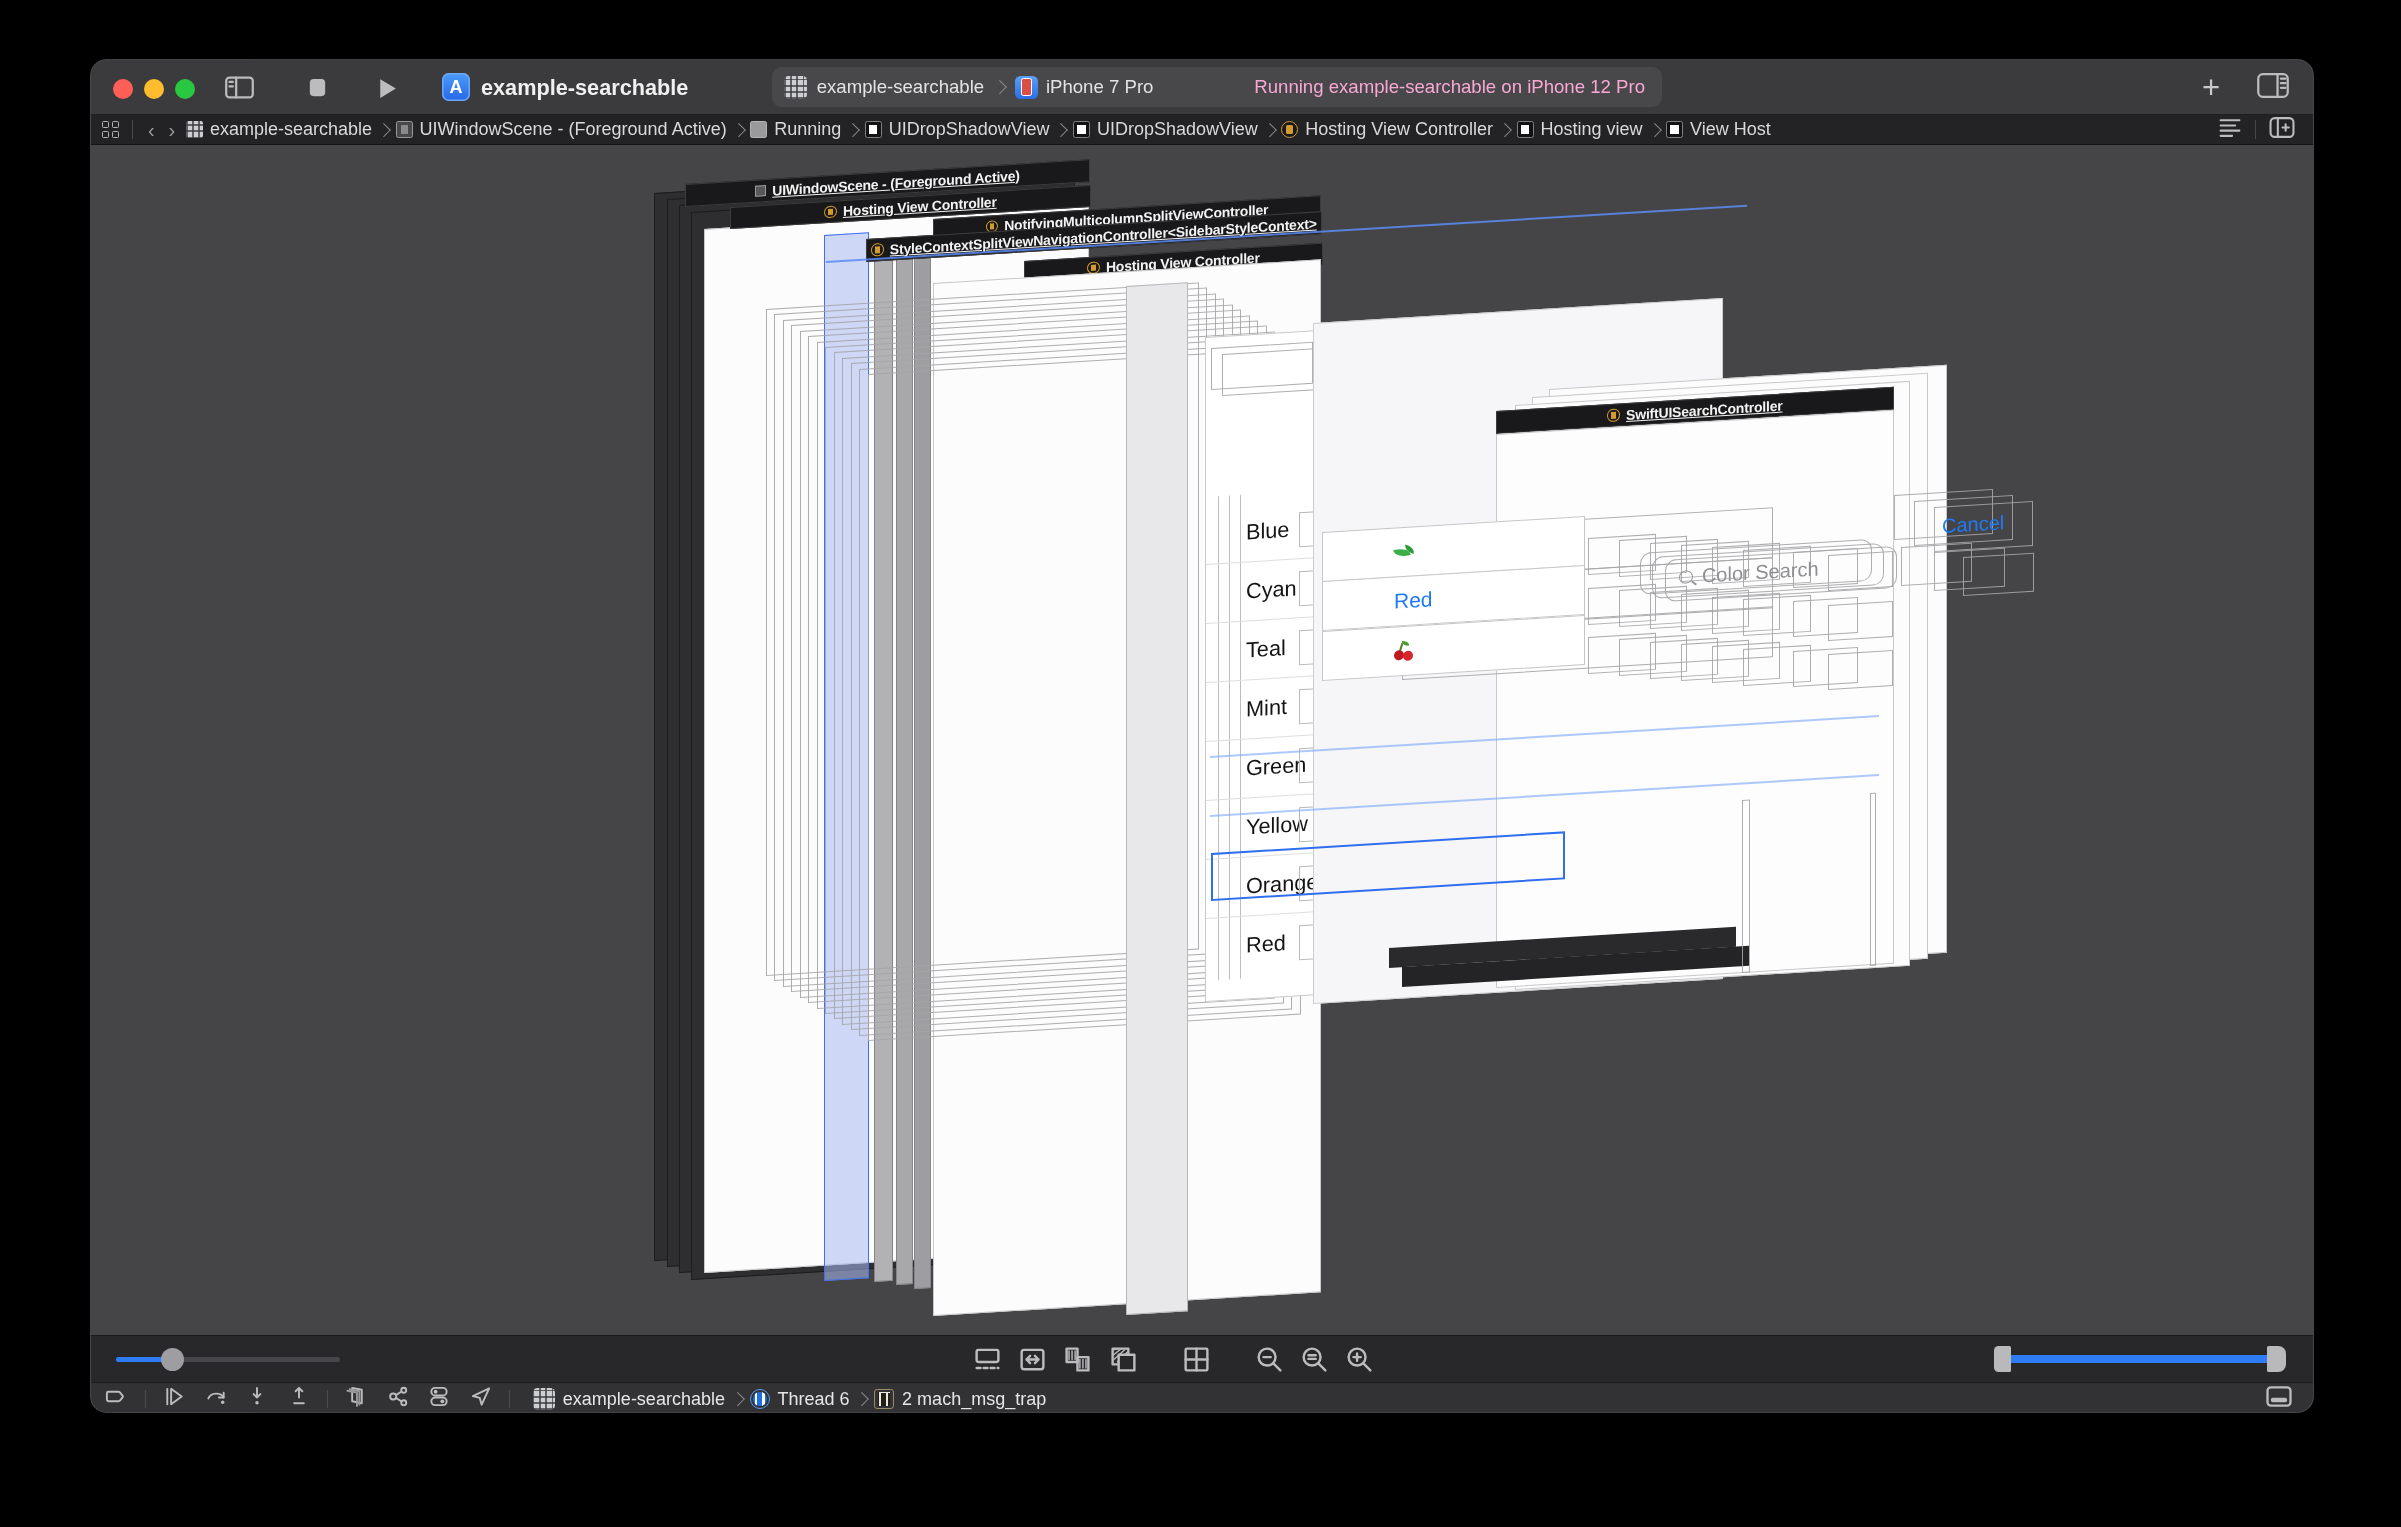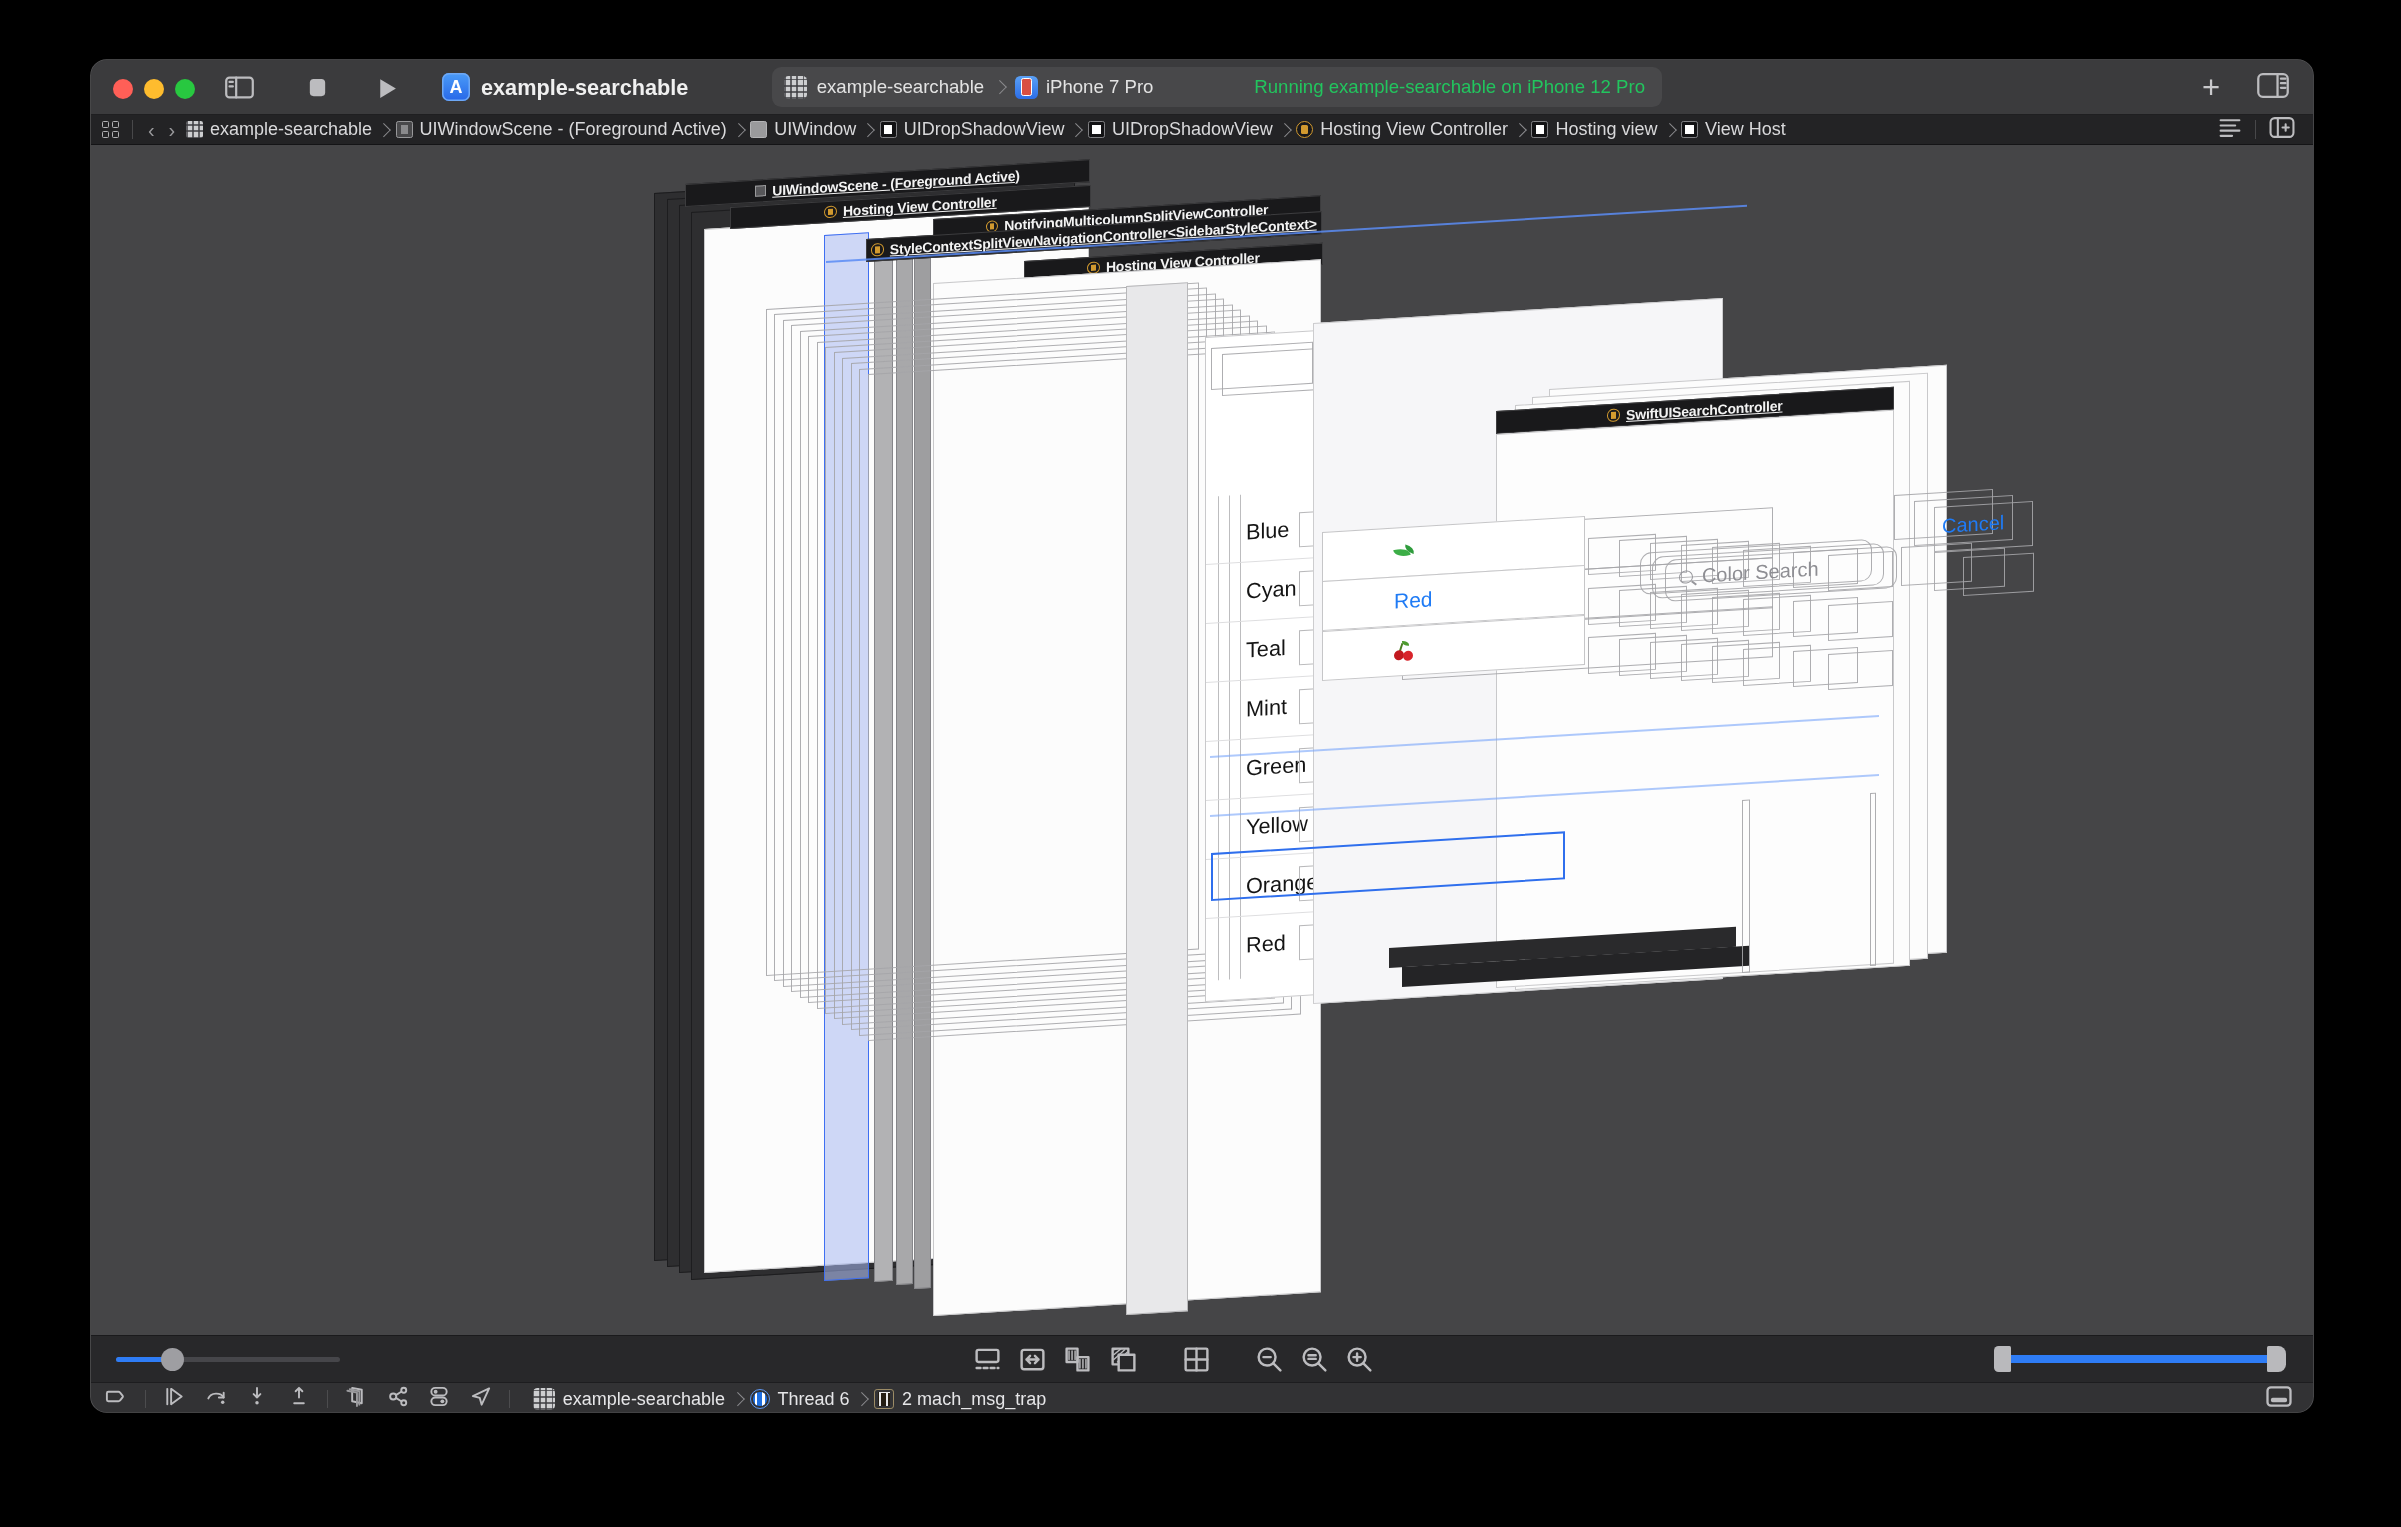--- a/index.html
+++ b/index.html
@@ -16,21 +16,21 @@
     color:#fff;font-weight:bold;font-size:18px;box-shadow:0 0 0 1.5px #6ea8f5 inset;}
   .apptitle{position:absolute;left:390px;top:14.7px;font-size:21.7px;font-weight:bold;color:#f0f0f0;}
   .pill{position:absolute;left:681px;top:7px;width:890px;height:40px;border-radius:9.3px;background:#48484a;
     display:flex;align-items:center;font-size:18.6px;color:#e3e3e3;}
   .gridic{border-radius:4.6px;background-color:#cdced0;
     background-image:repeating-linear-gradient(0deg,rgba(60,60,64,.75) 0 1.5px,transparent 1.5px 6.2px),
     repeating-linear-gradient(90deg,rgba(60,60,64,.75) 0 1.5px,transparent 1.5px 6.2px);}
   .schemeic{width:23px;height:23px;border-radius:5.4px;background:linear-gradient(#5aa0f5,#2b6de8);
     display:flex;align-items:center;justify-content:center;}
   .schemeic i{width:9.3px;height:15.5px;border:1.5px solid #fff;border-radius:2.3px;background:#d94f43;}
-  .status{margin-left:auto;margin-right:17px;color:#22c55e;font-size:18.6px;}
+  .status{margin-left:auto;margin-right:17px;color:#f9a8d4;font-size:18.6px;}
   .sep{width:8.5px;height:8.5px;border-right:1.9px solid #8b8b8e;border-top:1.9px solid #8b8b8e;
     transform:rotate(45deg);flex:none;}
   .tb-right{position:absolute;right:0;top:0;height:54px;display:flex;align-items:center;gap:36px;
     padding-right:23px;color:#c9c9cc;}
   
   .jumpbar{height:29px;background:#232325;border-bottom:0.8px solid #141416;display:flex;align-items:center;
     font-size:18px;color:#d9d9db;gap:7.7px;padding-left:10.8px;}
   .jb-div{width:0.8px;height:18.6px;background:#48484a;margin:0 4.6px;flex:none;}
   .chev{color:#9a9a9d;font-size:20px;line-height:1;padding:0 3.1px;}
   .bc{display:flex;align-items:center;gap:7px;white-space:nowrap;}
@@ -173,21 +173,21 @@
     <div class="bc">
       <span class="bc-ic gridic"></span>
       <span>example-searchable</span>
       <span class="sep"></span>
       <span class="bc-ic ic-scene">
           <i></i>
         </span>
       <span>UIWindowScene - (Foreground Active)</span>
       <span class="sep"></span>
       <span class="bc-ic ic-window"></span>
-      <span>UIWindow</span>
+      <span>Running</span>
       <span class="sep"></span>
       <span class="bc-ic ic-view">
           <i></i>
         </span>
       <span>UIDropShadowView</span>
       <span class="sep"></span>
       <span class="bc-ic ic-view">
           <i></i>
         </span>
       <span>UIDropShadowView</span>

